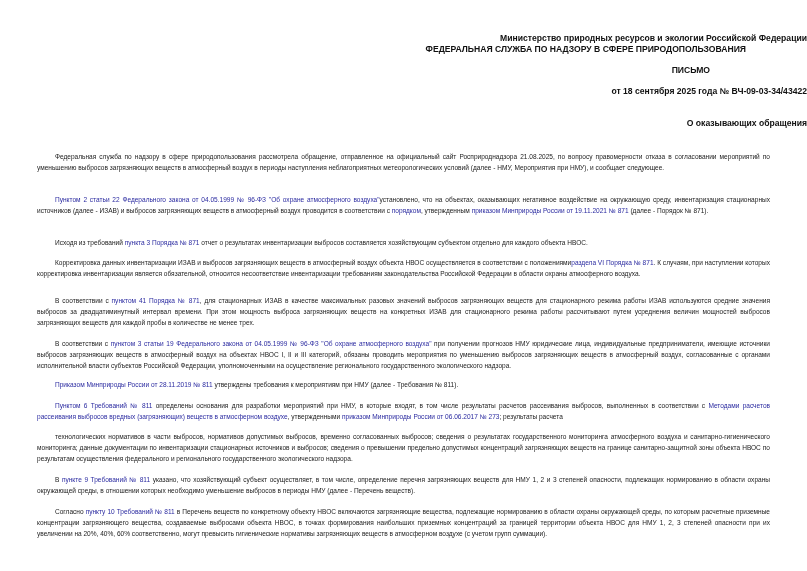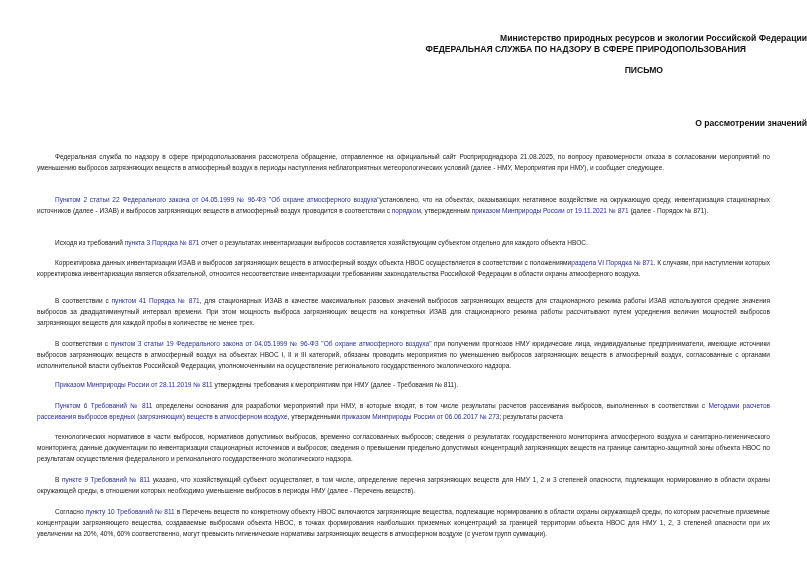--- a/index.html
+++ b/index.html
@@ -5,39 +5,40 @@
   html, body { margin: 0; padding: 0; background: #ffffff; }
   body {
     width: 807px; height: 571px; overflow: hidden;
     font-family: "Liberation Sans", sans-serif;
     color: #1a1a1a;
   }
   .page { position: relative; width: 807px; height: 571px; }
   .hdr { text-align: right; font-weight: bold; font-size: 8.6px; color: #111; }
   .hdr1 { position: absolute; top: 33px; left: 0; width: 807px; line-height: 11px; }
   .hdr2 { position: absolute; top: 44px; left: 5px; width: 741px; line-height: 11px; }
-  .hdr3 { position: absolute; top: 65px; left: 0; width: 663px; }
+  .hdr3 { position: absolute; top: 65px; left: 0; width: 663px; padding-left: 47px; }
   .hdr4 { position: absolute; top: 86px; left: 0; width: 807px; }
   .hdr5 { position: absolute; top: 118px; left: 0; width: 807px; }
   .para {
     position: absolute; left: 37px; width: 733px;
     font-size: 6.55px; line-height: 10.9px; text-align: justify;
     color: #222;
   }
   .para .ind { display: inline-block; width: 18px; }
   a.lnk { color: #2a2aa0; text-decoration: none; }
 </style>
 </head>
 <body>
 
 <div class="page">
   <div class="hdr hdr1">Министерство природных ресурсов и экологии Российской Федерации</div>
   <div class="hdr hdr2">ФЕДЕРАЛЬНАЯ СЛУЖБА ПО НАДЗОРУ В СФЕРЕ ПРИРОДОПОЛЬЗОВАНИЯ</div>
   <div class="hdr hdr3">ПИСЬМО</div>
-  <div class="hdr hdr5">О рассмотрении значений</div>
+  <div class="hdr hdr4">от 18 сентября 2025 года № ВЧ-09-03-34/43422</div>
+  <div class="hdr hdr5">О оказывающих обращения</div>
 
   <p class="para" style="top:152px;margin:0;">
     <span class="ind"></span><span>Федеральная служба по надзору в сфере природопользования рассмотрела обращение, отправленное на официальный сайт Росприроднадзора 21.08.2025, по вопросу правомерности отказа в согласовании мероприятий по уменьшению выбросов загрязняющих веществ в атмосферный воздух в периоды наступления неблагоприятных метеорологических условий (далее - НМУ, Мероприятия при НМУ), и сообщает следующее.</span>
   </p>
 
   <p class="para" style="top:195px;margin:0;">
     <span class="ind"></span><a class="lnk">Пунктом 2 статьи 22 Федерального закона от 04.05.1999 № 96-ФЗ "Об охране атмосферного воздуха"</a><span>установлено, что на объектах, оказывающих негативное воздействие на окружающую среду, инвентаризация стационарных источников (далее - ИЗАВ) и выбросов загрязняющих веществ в атмосферный воздух проводится в соответствии с </span><a class="lnk">порядком</a><span>, утвержденным </span><a class="lnk">приказом Минприроды России от 19.11.2021 № 871</a><span> (далее - Порядок № 871).</span>
   </p>
 
   <p class="para" style="top:238px;margin:0;">

